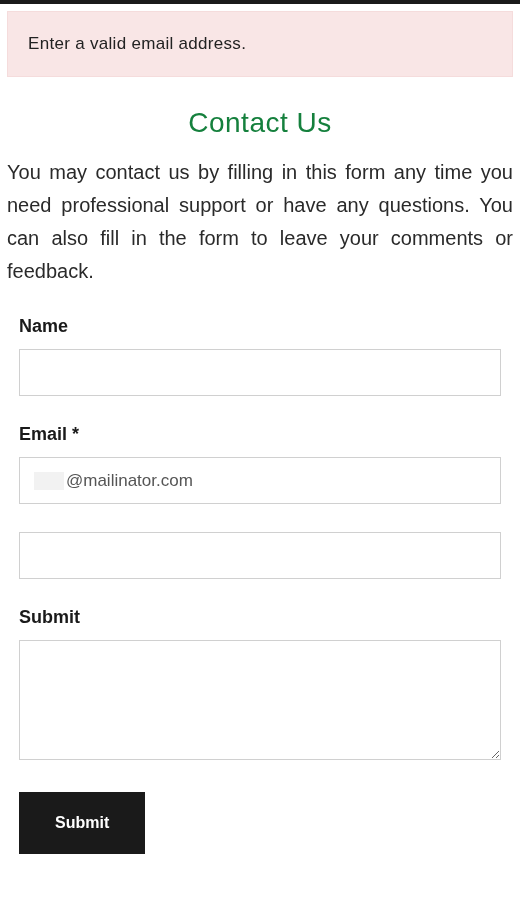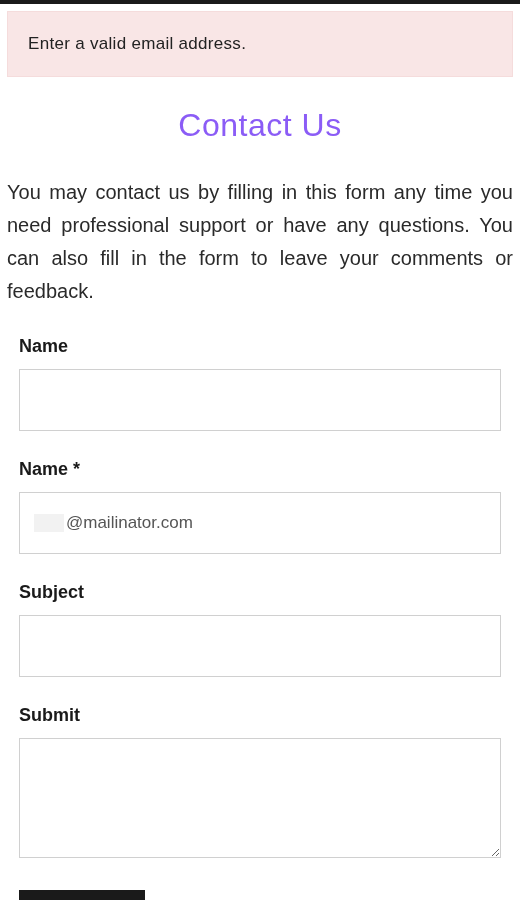--- a/index.html
+++ b/index.html
@@ -26,24 +26,24 @@
       background: #f9e6e6;
       border: 1px solid #f5dcdc;
       padding: 22px 20px;
       margin-bottom: 30px;
       font-size: 17px;
       color: #222;
       letter-spacing: 0.3px;
     }
     .page-title {
       text-align: center;
-      font-size: 32px;
-      color: #8b5cf6;
+      font-size: 28px;
+      color: #15803d;
       font-weight: 400;
-      margin-bottom: 32px;
+      margin-bottom: 17px;
       letter-spacing: 0.5px;
     }
     .intro-text {
       font-size: 20px;
       color: #2a2a2a;
       line-height: 1.65;
       text-align: justify;
       margin-bottom: 28px;
     }
     .form {
@@ -54,21 +54,21 @@
     }
     .form-label {
       display: block;
       font-weight: 700;
       font-size: 18px;
       color: #1a1a1a;
       margin-bottom: 12px;
     }
     .text-input {
       width: 100%;
-      height: 62px;
+      height: 47px;
       border: 1px solid #d0d0d0;
       background: #fff;
       font-size: 17px;
       padding: 0 14px;
       color: #444;
       font-family: inherit;
     }
     .textarea-input {
       width: 100%;
       height: 120px;
@@ -114,29 +114,28 @@
   <p class="intro-text">You may contact us by filling in this form any time you need professional support or have any questions. You can also fill in the form to leave your comments or feedback.</p>
 
   <form class="form">
 
     <div class="form-group">
       <label class="form-label">Name</label>
       <input type="text" class="text-input" value="" style="">
     </div>
 
     <div class="form-group">
-      <label class="form-label">Name *</label>
+      <label class="form-label">Email *</label>
       <div class="text-input" style="display:flex;align-items:center;">
         <span class="email-redacted"></span>
         <span style="color:#555;">@mailinator.com</span>
       </div>
     </div>
 
     <div class="form-group">
-      <label class="form-label">Subject</label>
       <input type="text" class="text-input" value="" style="">
     </div>
 
     <div class="form-group">
       <label class="form-label">Submit</label>
       <textarea class="textarea-input" style=""></textarea>
     </div>
 
     <button type="button" class="submit-button">Submit</button>
 

